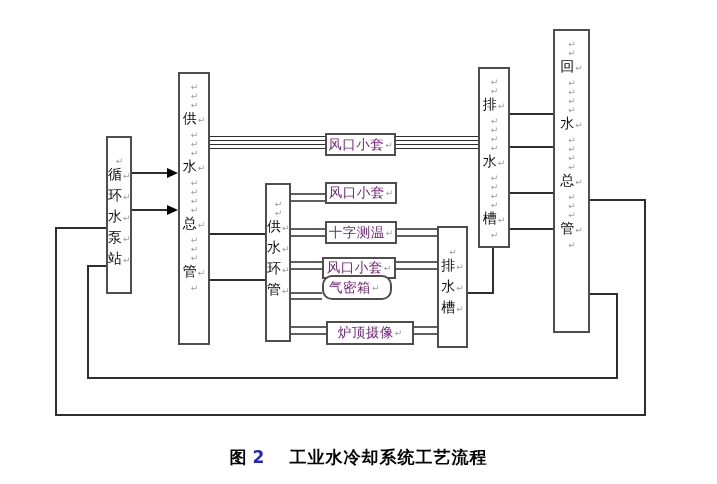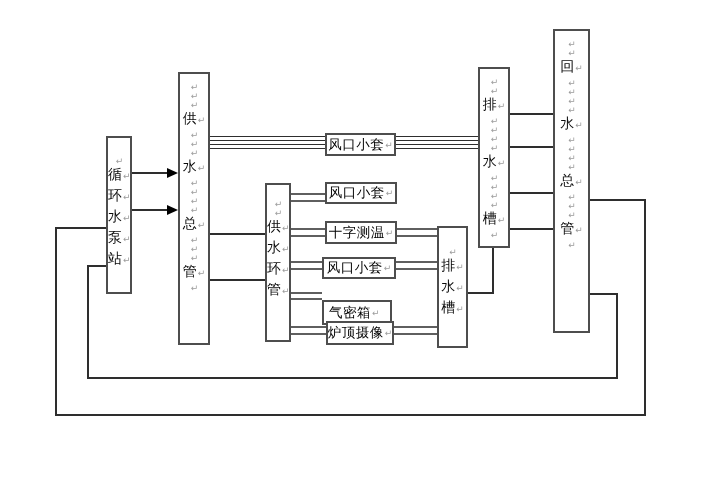--- a/index.html
+++ b/index.html
@@ -17,21 +17,21 @@
     box-sizing:border-box;
     z-index:3;
   }
   .node.vertical{display:block;}
   .prow{height:9px;line-height:9px;text-align:center;overflow:visible;}
   .crow{height:21px;line-height:21px;text-align:center;white-space:nowrap;overflow:visible;}
   .ch{font-size:14px;color:#0a0a0a;}
   .pm{font-size:9px;color:#9c9c9c;margin-left:1px;}
   .node.horizontal{display:flex;align-items:center;justify-content:center;white-space:nowrap;}
   .node.horizontal.left{justify-content:flex-start;padding-left:5px;}
-  .lbl{font-size:13.5px;color:#000000;letter-spacing:0.5px;}
+  .lbl{font-size:13.5px;color:#701a75;letter-spacing:0.5px;}
   .ln{position:absolute;z-index:1;}
   .ln.d{background:#2e2e2e;}
   .ln.g{background:#5f5f5f;}
   .ah{
     position:absolute;width:0;height:0;z-index:2;
     border-top:5px solid transparent;
     border-bottom:5px solid transparent;
     border-left:11px solid #000000;
   }
   .caption{
@@ -39,20 +39,21 @@
     text-align:center;font-weight:bold;font-size:17px;color:#000000;
     z-index:4;letter-spacing:1px;
   }
   .cap-num{color:#2424cd;margin-left:5px;}
   .cap-title{margin-left:24px;}
 </style>
 </head>
 <body>
 
 <div id="canvas">
+  <div class="caption"><span class="cap-fig">图</span><span class="cap-num">2</span><span class="cap-title">工业水冷却系统工艺流程</span></div>
 <div class="node vertical" style="left: 106px; top: 136px; width: 26px; height: 158px; padding-top: 16px;">
       <div class="prow"><span class="pm">↵</span></div>
       <div class="crow"><span class="ch">循</span><span class="pm">↵</span></div>
       <div class="crow"><span class="ch">环</span><span class="pm">↵</span></div>
       <div class="crow"><span class="ch">水</span><span class="pm">↵</span></div>
       <div class="crow"><span class="ch">泵</span><span class="pm">↵</span></div>
       <div class="crow"><span class="ch">站</span><span class="pm">↵</span></div>
     </div>
     <div class="node vertical" style="left: 178px; top: 72px; width: 32px; height: 273px; padding-top: 6px;">
       <div class="prow"><span class="pm">↵</span></div>
@@ -91,25 +92,25 @@
       <span class="pm">↵</span>
     </div>
     <div class="node horizontal" style="left: 325px; top: 221px; width: 72px; height: 23px;">
       <span class="lbl">十字测温</span>
       <span class="pm">↵</span>
     </div>
     <div class="node horizontal" style="left: 322px; top: 257px; width: 74px; height: 22px;">
       <span class="lbl">风口小套</span>
       <span class="pm">↵</span>
     </div>
-    <div class="node horizontal left" style="left: 322px; top: 300px; width: 70px; height: 25px;">
+    <div class="node horizontal left" style="left: 322px; top: 275px; width: 70px; height: 25px; border-radius: 10px;">
       <span class="lbl">气密箱</span>
       <span class="pm">↵</span>
     </div>
-    <div class="node horizontal" style="left: 326px; top: 321px; width: 68px; height: 24px;">
+    <div class="node horizontal" style="left: 326px; top: 321px; width: 88px; height: 24px;">
       <span class="lbl">炉顶摄像</span>
       <span class="pm">↵</span>
     </div>
     <div class="node vertical" style="left: 478px; top: 67px; width: 32px; height: 181px; padding-top: 6px;">
       <div class="prow"><span class="pm">↵</span></div>
       <div class="prow"><span class="pm">↵</span></div>
       <div class="crow"><span class="ch">排</span><span class="pm">↵</span></div>
       <div class="prow"><span class="pm">↵</span></div>
       <div class="prow"><span class="pm">↵</span></div>
       <div class="prow"><span class="pm">↵</span></div>

